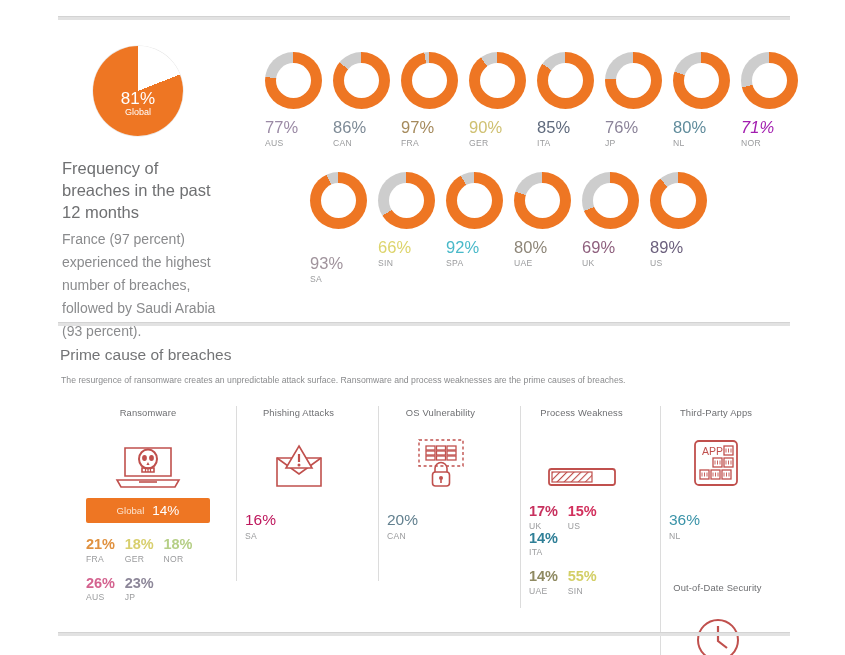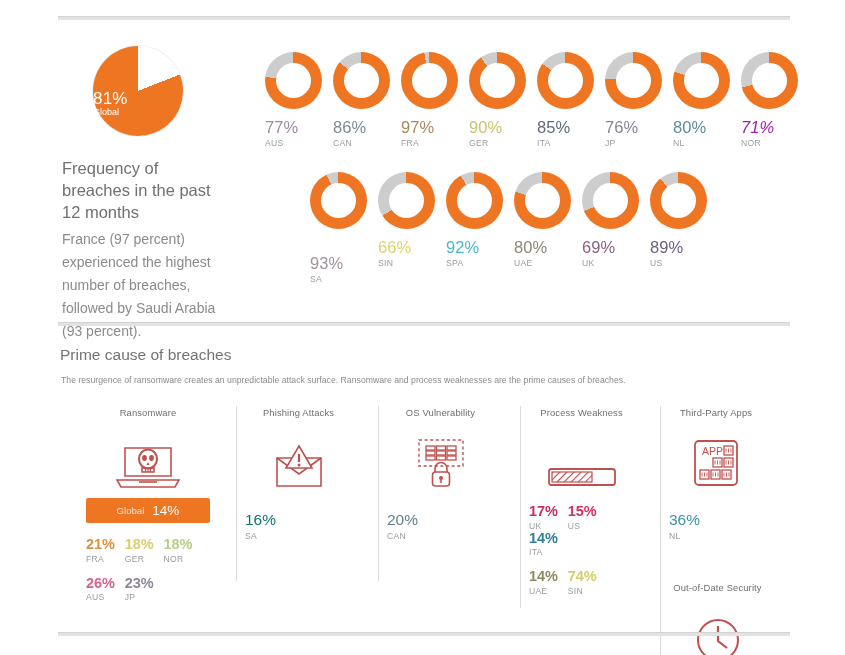--- a/index.html
+++ b/index.html
@@ -35,21 +35,21 @@
 
   .pie-wrap { position: absolute; left: 93px; top: 16px; width: 90px; height: 90px; }
   .pie {
     width: 90px; height: 90px; border-radius: 50%;
     background: conic-gradient(#ffffff 0deg 70deg, #ee7623 70deg 360deg);
     position: relative;
     box-shadow: 0 0 0 0.6px #e6e6e6;
   }
   .pie-label {
     position: absolute; left: 0; right: 0; top: 44px;
-    color: #ffffff; line-height: 1.05;
+    text-align: center; color: #ffffff; line-height: 1.05;
   }
   .pie-label .big { display: block; font-size: 17px; letter-spacing: .2px; }
   .pie-label .small { display: block; font-size: 9px; }
 
   .sec1-title {
     position: absolute; left: 62px; top: 128px; width: 165px;
     font-size: 16.5px; line-height: 1.32; color: #6f7072; font-weight: 400;
   }
   .sec1-desc {
     position: absolute; left: 62px; top: 198px; width: 160px;
@@ -280,21 +280,21 @@
           <div class="icon-box">
             <svg width="60" height="48" viewBox="0 0 60 48">
               <path d="M8 16 h44 v28 h-44 z" stroke="#c0504d" fill="none" stroke-width="1.6"></path>
               <path d="M8 16 l22 16 l22 -16" stroke="#c0504d" fill="none" stroke-width="1.6"></path>
               <path d="M30 4 l13 22 h-26 z" fill="#ffffff" stroke="#c0504d" stroke-width="1.6"></path>
               <path d="M30 12 v8" stroke="#c0504d" stroke-width="2.2"></path>
               <circle cx="30" cy="23" r="1.5" fill="#c0504d"></circle>
             </svg>
           </div>
           <div class="single-stat">
-            <div class="v" style="color: #0f766e;">16%</div>
+            <div class="v" style="color: #be185d;">16%</div>
             <div class="c">SA</div>
           </div>
         </div>
         <div class="col" style="width: 124px;">
           <div class="col-head">OS Vulnerability</div>
           <div class="icon-box">
             <svg width="60" height="54" viewBox="0 0 60 54">
               <rect x="8" y="4" width="44" height="26" stroke="#c0504d" fill="none" stroke-width="1.4" stroke-dasharray="3 2.6"></rect>
               <g stroke="#c0504d" fill="none" stroke-width="1.3">
                 <rect x="15" y="10" width="9" height="4"></rect>
@@ -345,21 +345,21 @@
                 <div class="v" style="color: rgb(47, 127, 151);">14%</div>
                 <div class="c">ITA</div>
               </div>
             </div>
             <div class="stat-line">
               <div class="stat">
                 <div class="v" style="color: rgb(143, 138, 98);">14%</div>
                 <div class="c">UAE</div>
               </div>
               <div class="stat">
-                <div class="v" style="color: rgb(211, 207, 102);">74%</div>
+                <div class="v" style="color: rgb(211, 207, 102);">55%</div>
                 <div class="c">SIN</div>
               </div>
             </div>
           </div>
         </div>
         <div class="col" style="width: 111px;">
           <div class="col-head">Third-Party Apps</div>
           <div class="icon-box">
             <svg width="54" height="54" viewBox="0 0 54 54">
               <rect x="6" y="5" width="42" height="44" rx="4" stroke="#c0504d" fill="none" stroke-width="1.8"></rect>

